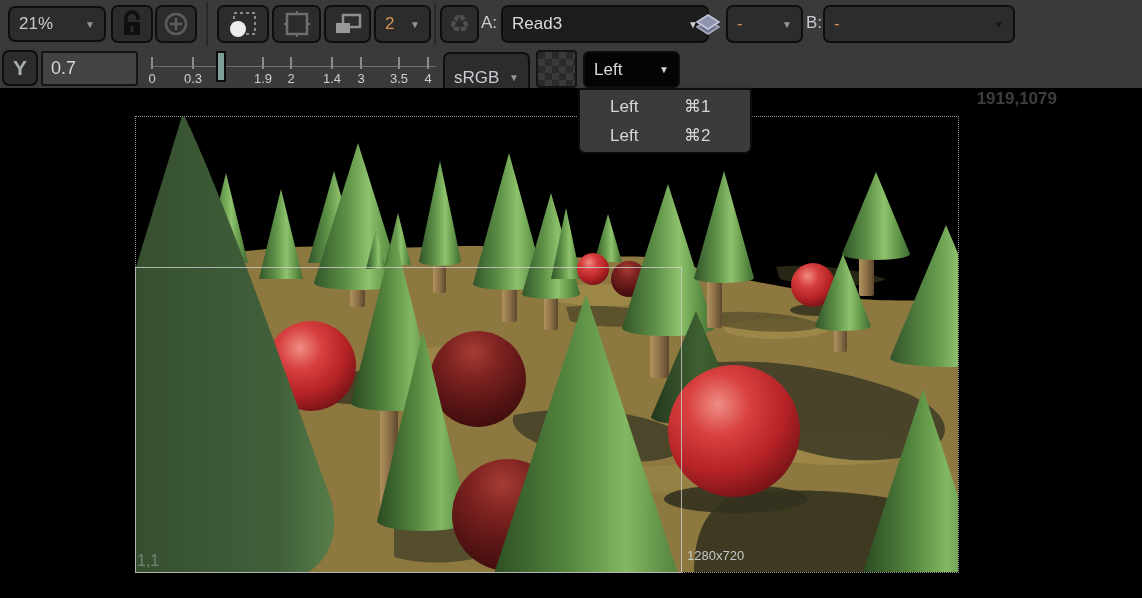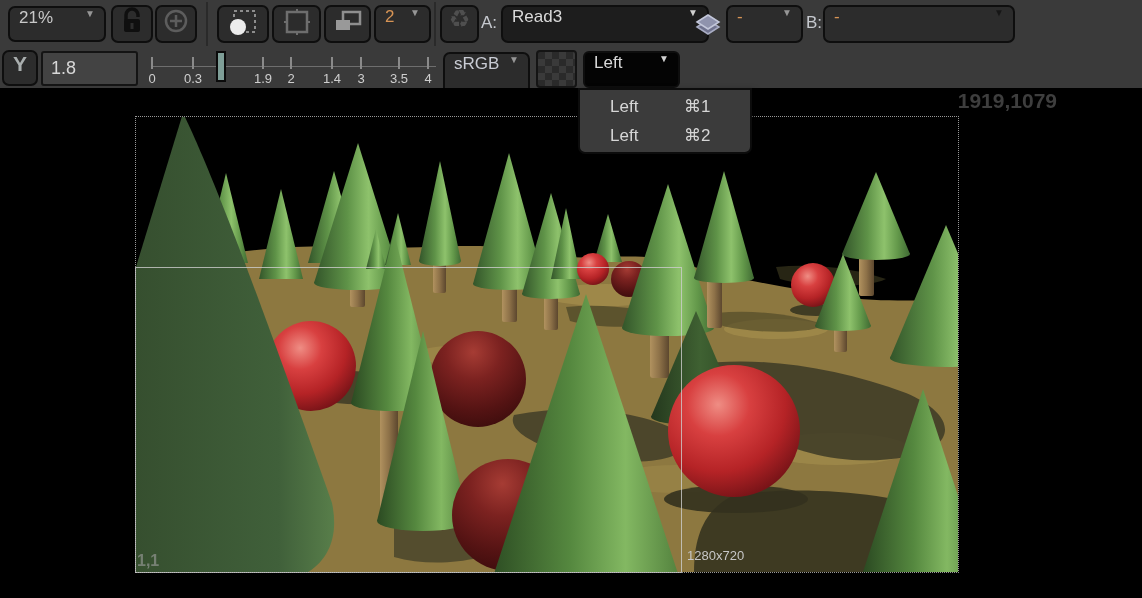--- a/index.html
+++ b/index.html
@@ -5,21 +5,21 @@
   * { margin:0; padding:0; box-sizing:border-box; }
   html,body { width:1142px; height:598px; overflow:hidden; background:#000;
     font-family:"Liberation Sans","DejaVu Sans",sans-serif; }
   .app { position:relative; width:1142px; height:598px; background:#000; }
 
   
   .toolbar { position:absolute; left:0; top:0; width:1142px; height:88px; background:#3a3a3a; }
   .toolbar .sep { position:absolute; top:2px; width:2px; height:44px; background:#2a2a2a; }
   .btn, .dd {
     position:absolute; background:#2c2c2c; border:2px solid #0e0e0e; border-radius:7px;
-    display:flex; justify-content:center; color:#c9c9c9;
+    display:flex; align-items:center; justify-content:center; color:#c9c9c9;
     font-size:17px; cursor:default;
   }
   .dd { justify-content:space-between; padding:0 9px; }
   .dd .arr { font-size:10px; color:#969696; margin-left:6px; flex:none; }
   .dd.dark { background:#1d1d1d; color:#dadada; }
   .dd.dark .arr { color:#d0d0d0; }
   .dd.black { background:#040404; color:#d9d9d9; border-radius:6px; }
   .dd.black .arr { color:#d2d2d2; }
   .amber { color:#d79455; }
   .lbl { position:absolute; color:#c6c9cf; font-size:17px; top:13px; }
@@ -38,22 +38,22 @@
     border:2px solid #141414; border-radius:4px;
     background:repeating-conic-gradient(#3a3a3a 0 25%, #2a2a2a 0 50%) 0 0/14px 14px; }
 
   
   .viewer { position:absolute; left:0; top:88px; width:1142px; height:510px; background:#000; }
   .bbox { position:absolute; left:135px; top:28px; width:824px; height:457px;
     border:1px dotted #989898; }
   .bbox svg { position:absolute; left:0; top:0; }
   .format-rect { position:absolute; left:135px; top:179px; width:547px; height:306px;
     border:1px solid rgba(205,205,205,0.8); pointer-events:none; }
-  .coords { position:absolute; top:1px; right:85px; color:#3e3e3e; font-size:21px; font-weight:bold; }
-  .origin { position:absolute; left:2px; top:436px; color:rgba(160,160,160,0.6); font-size:16px; font-weight:bold; }
+  .coords { position:absolute; top:1px; right:85px; color:#3e3e3e; font-size:17px; font-weight:bold; }
+  .origin { position:absolute; left:2px; top:436px; color:rgba(160,160,160,0.6); font-size:16px; font-weight:normal; }
   .reslabel { position:absolute; left:552px; top:432px; color:#c6c6c6; font-size:13px; }
 
   
   .menu { position:absolute; left:578px; top:0px; width:174px; background:#3b3b3b;
     border:2px solid #0c0c0c; border-radius:0 0 7px 7px; box-shadow:2px 3px 6px rgba(0,0,0,0.6);
     z-index:50; padding:2px 0; }
   .menu .item { position:relative; height:29px; display:flex; align-items:center;
     color:#d6d6d6; font-size:17px; }
   .menu .item .mlabel { margin-left:30px; }
   .menu .item .mshort { position:absolute; left:104px; }
@@ -141,21 +141,21 @@
     <span class="lbl" style="left:806px">B:</span>
     <div class="dd" style="left:823px;top:5px;width:192px;height:38px">
       <span class="amber">-</span>
       <span class="arr" style="color:#161616">▼</span>
     </div>
 
     <div class="btn ybtn" style="left:2px;top:50px;width:36px;height:36px">
       <span>Y</span>
     </div>
     <div class="field">
-      <span>1.8</span>
+      <span>0.7</span>
     </div>
 
     <div class="slider">
       <div class="track"></div>
       <div class="handle"></div>
     <div class="tick" style="left: 2px;"></div>
         <div class="ticklab" style="left: 2px;">0</div>
         <div class="tick" style="left: 43px;"></div>
         <div class="ticklab" style="left: 43px;">0.3</div>
         <div class="tick" style="left: 113px;"></div>

